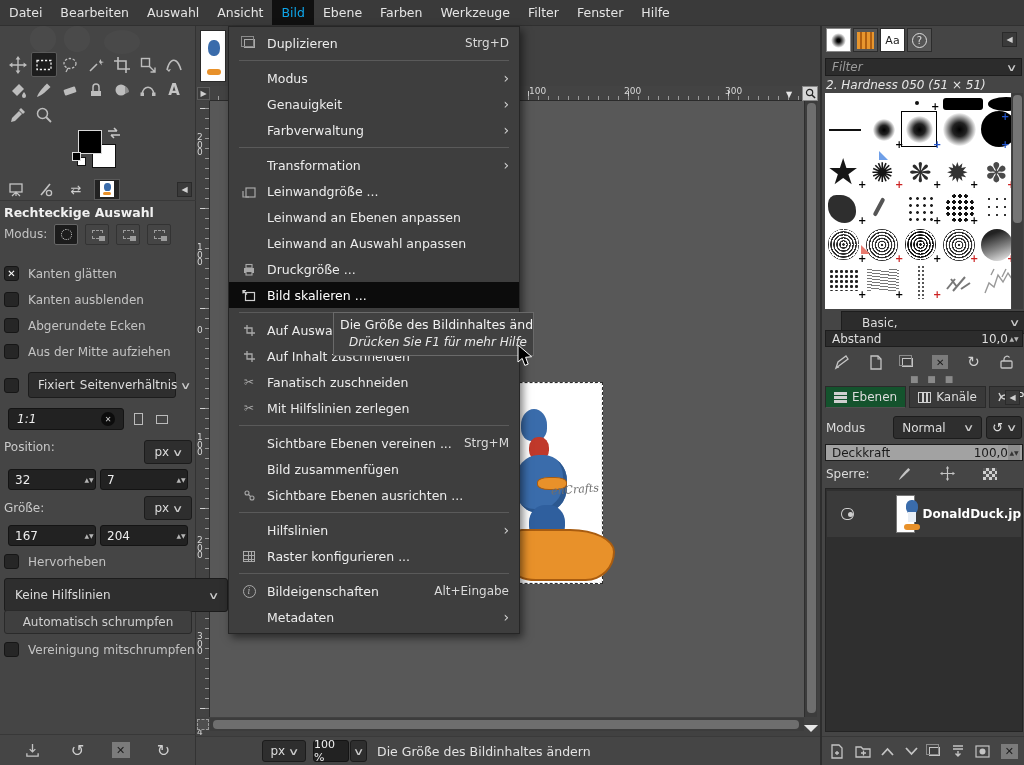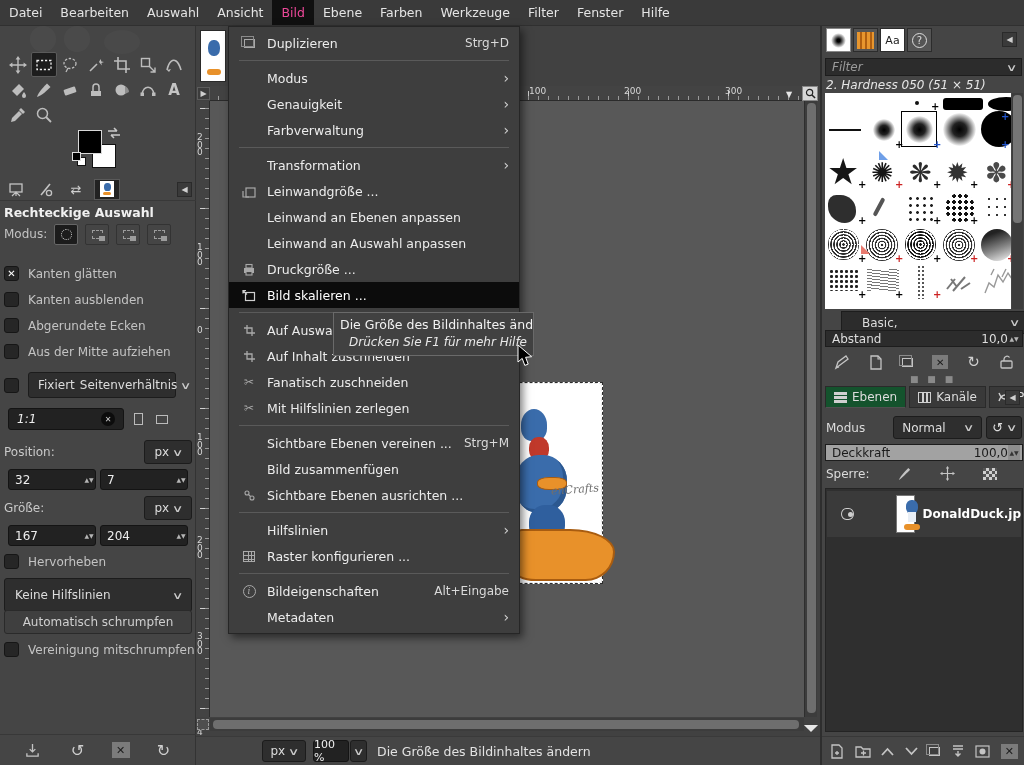--- a/index.html
+++ b/index.html
@@ -2,21 +2,21 @@
 <html><head>
 <meta charset="utf-8">
 <style>
   *{box-sizing:border-box;margin:0;padding:0}
   html,body{width:1024px;height:765px;overflow:hidden}
   body{position:relative;background:#454545;font-family:"DejaVu Sans","Liberation Sans",sans-serif;font-size:12px;color:#dcdcdc;-webkit-font-smoothing:antialiased}
   .abs{position:absolute}
   
   .menubar{left:0;top:0;width:1024px;height:26px;background:#3a3a3a;display:flex;align-items:stretch;border-bottom:1px solid #303030;z-index:40}
   .mb-item{display:flex;align-items:center;padding:0 9px;color:#e4e4e4;font-size:12.5px;cursor:default}
-  .mb-item.active{background:#101010;color:#ec4899}
+  .mb-item.active{background:#101010;color:#0ea5e9}
   
   .popup{left:228px;top:26px;width:292px;background:#3e3e3e;border:1px solid #262626;box-shadow:3px 4px 8px rgba(0,0,0,.5);padding:3px 0;z-index:50}
   .mi{height:26px;display:flex;align-items:center;padding:0 10px;white-space:nowrap}
   .mi .mic{width:20px;display:flex;justify-content:center;align-items:center;color:#a9a9a9;font-size:12px;flex:none}
   .mi .mil{margin-left:8px;flex:1;color:#ececec;font-size:12.5px;overflow:hidden}
   .mi .mis{margin-left:12px;color:#dadada;font-size:12px}
   .mi .mch{margin-left:12px;color:#d0d0d0;font-size:14px;line-height:14px}
   .mi.hl{background:#0c0c0c}
   .msep{height:1px;background:#5a5a5a;margin:4px 10px}
   
@@ -358,21 +358,21 @@
       <span>1:1</span>
       <span style="margin-left:auto;width:14px;height:14px;border-radius:50%;background:#0c0c0c;color:#ccc;font-size:8px;display:flex;align-items:center;justify-content:center;font-style:normal">✕</span>
     </div>
     <div class="icbtn" style="width:17px;height:18px">
         <div style="width:9px;height:12px;border:1px solid #bbb"></div>
       </div>
     <div class="icbtn" style="width:17px;height:18px">
         <div style="width:12px;height:9px;border:1px solid #bbb"></div>
       </div>
   </div>
-  <div class="abs" style="left:4px;top:414px;width:188px;display:flex;align-items:center;justify-content:space-between">
+  <div class="abs" style="left:4px;top:414px;width:188px;display:flex;justify-content:space-between">
     <span style="color:#c9c9c9">Position:</span>
     <div class="unitbtn" style="width:48px;height:24px">
       <span>px</span>
         <span class="vee">∨</span>
     </div>
   </div>
   <div class="abs" style="left:8px;top:443px;display:flex;gap:4px">
     <div class="fld" style="width:88px;height:21px;padding-left:6px">
       <span>32</span>
       <span class="spin" style="margin-left:auto">▲▼</span>
@@ -396,21 +396,21 @@
     </div>
     <div class="fld" style="width:88px;height:21px;padding-left:6px">
       <span>204</span>
       <span class="spin" style="margin-left:auto">▲▼</span>
     </div>
   </div>
   <div class="abs optrow" style="left:4px;top:528px">
     <div class="chk"></div>
     <span>Hervorheben</span>
   </div>
-  <div class="abs unitbtn" style="left:4px;top:552px;width:188px;height:26px;justify-content:space-between;padding:16px 10px">
+  <div class="abs unitbtn" style="left:4px;top:552px;width:224px;height:26px;justify-content:space-between;padding:16px 10px">
     <span>Keine Hilfslinien</span>
     <span class="vee">∨</span>
   </div>
   <div class="abs" style="left:4px;top:584px;width:188px;height:24px;background:#3f3f3f;border:1px solid #2a2a2a;border-radius:3px;display:flex;align-items:center;justify-content:center;color:#cfcfcf">
     <span>Automatisch schrumpfen</span>
   </div>
   <div class="abs optrow" style="left:4px;top:616px">
     <div class="chk"></div>
     <span>Vereinigung mitschrumpfen</span>
   </div>

